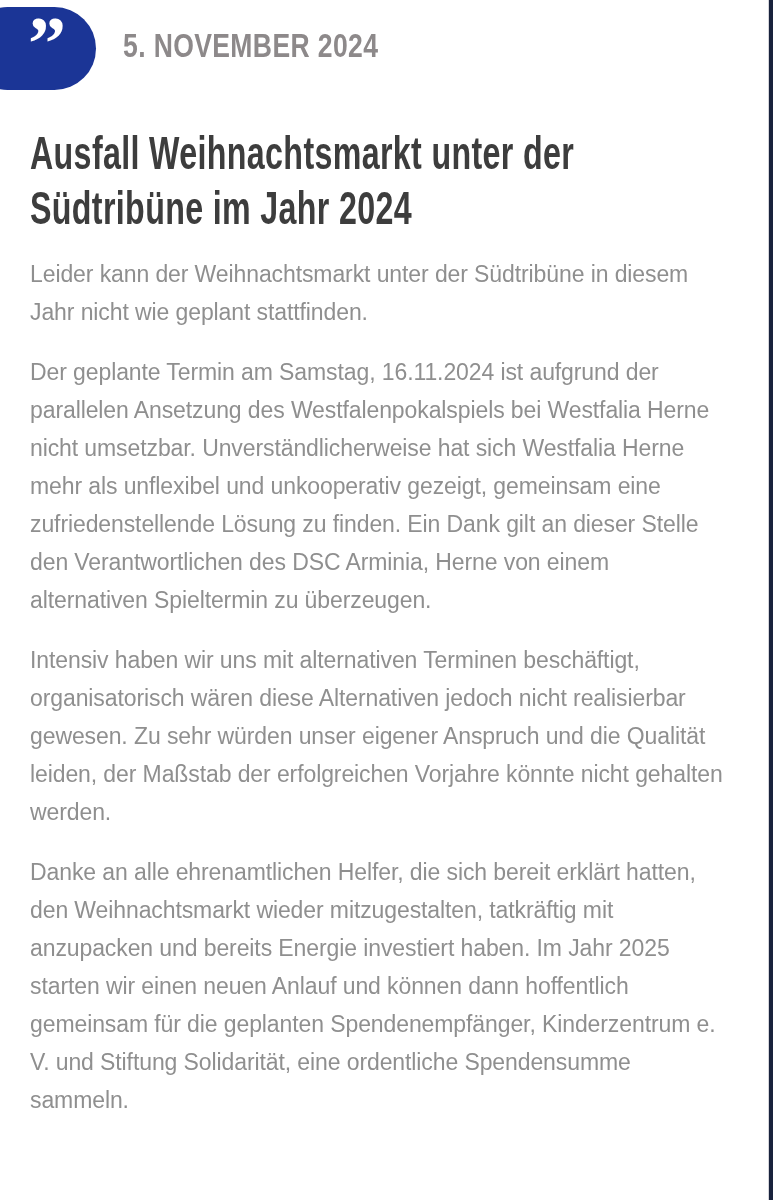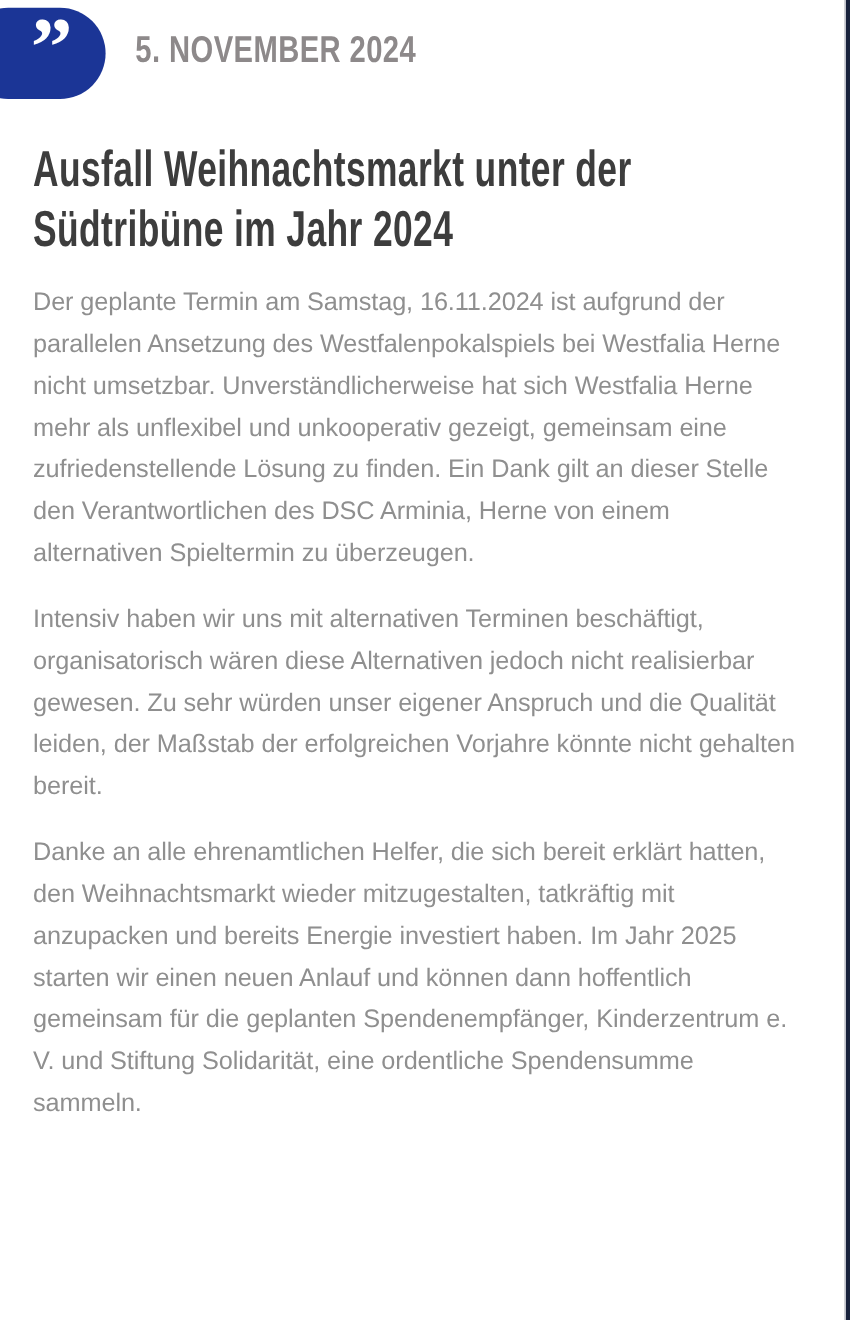--- a/index.html
+++ b/index.html
@@ -81,20 +81,21 @@
 
   <div class="quote-badge">
     <span class="quote-glyph">”</span>
   </div>
 
   <div class="article-date">5. NOVEMBER 2024</div>
 
   <h1 class="article-title">Ausfall Weihnachtsmarkt unter der Südtribüne im Jahr 2024</h1>
 
   <div class="article-body">
+    <p>Leider kann der Weihnachtsmarkt unter der Südtribüne in diesem Jahr nicht wie geplant stattfinden.</p>
     <p>Der geplante Termin am Samstag, 16.11.2024 ist aufgrund der parallelen Ansetzung des Westfalenpokalspiels bei Westfalia Herne nicht umsetzbar. Unverständlicherweise hat sich Westfalia Herne mehr als unflexibel und unkooperativ gezeigt, gemeinsam eine zufriedenstellende Lösung zu finden. Ein Dank gilt an dieser Stelle den Verantwortlichen des DSC Arminia, Herne von einem alternativen Spieltermin zu überzeugen.</p>
-    <p>Intensiv haben wir uns mit alternativen Terminen beschäftigt, organisatorisch wären diese Alternativen jedoch nicht realisierbar gewesen. Zu sehr würden unser eigener Anspruch und die Qualität leiden, der Maßstab der erfolgreichen Vorjahre könnte nicht gehalten bereit.</p>
+    <p>Intensiv haben wir uns mit alternativen Terminen beschäftigt, organisatorisch wären diese Alternativen jedoch nicht realisierbar gewesen. Zu sehr würden unser eigener Anspruch und die Qualität leiden, der Maßstab der erfolgreichen Vorjahre könnte nicht gehalten werden.</p>
     <p>Danke an alle ehrenamtlichen Helfer, die sich bereit erklärt hatten, den Weihnachtsmarkt wieder mitzugestalten, tatkräftig mit anzupacken und bereits Energie investiert haben. Im Jahr 2025 starten wir einen neuen Anlauf und können dann hoffentlich gemeinsam für die geplanten Spendenempfänger, Kinderzentrum e. V. und Stiftung Solidarität, eine ordentliche Spendensumme sammeln.</p>
   </div>
 
   <div class="edge-strip"></div>
 
 </div>
 
 </body></html>

